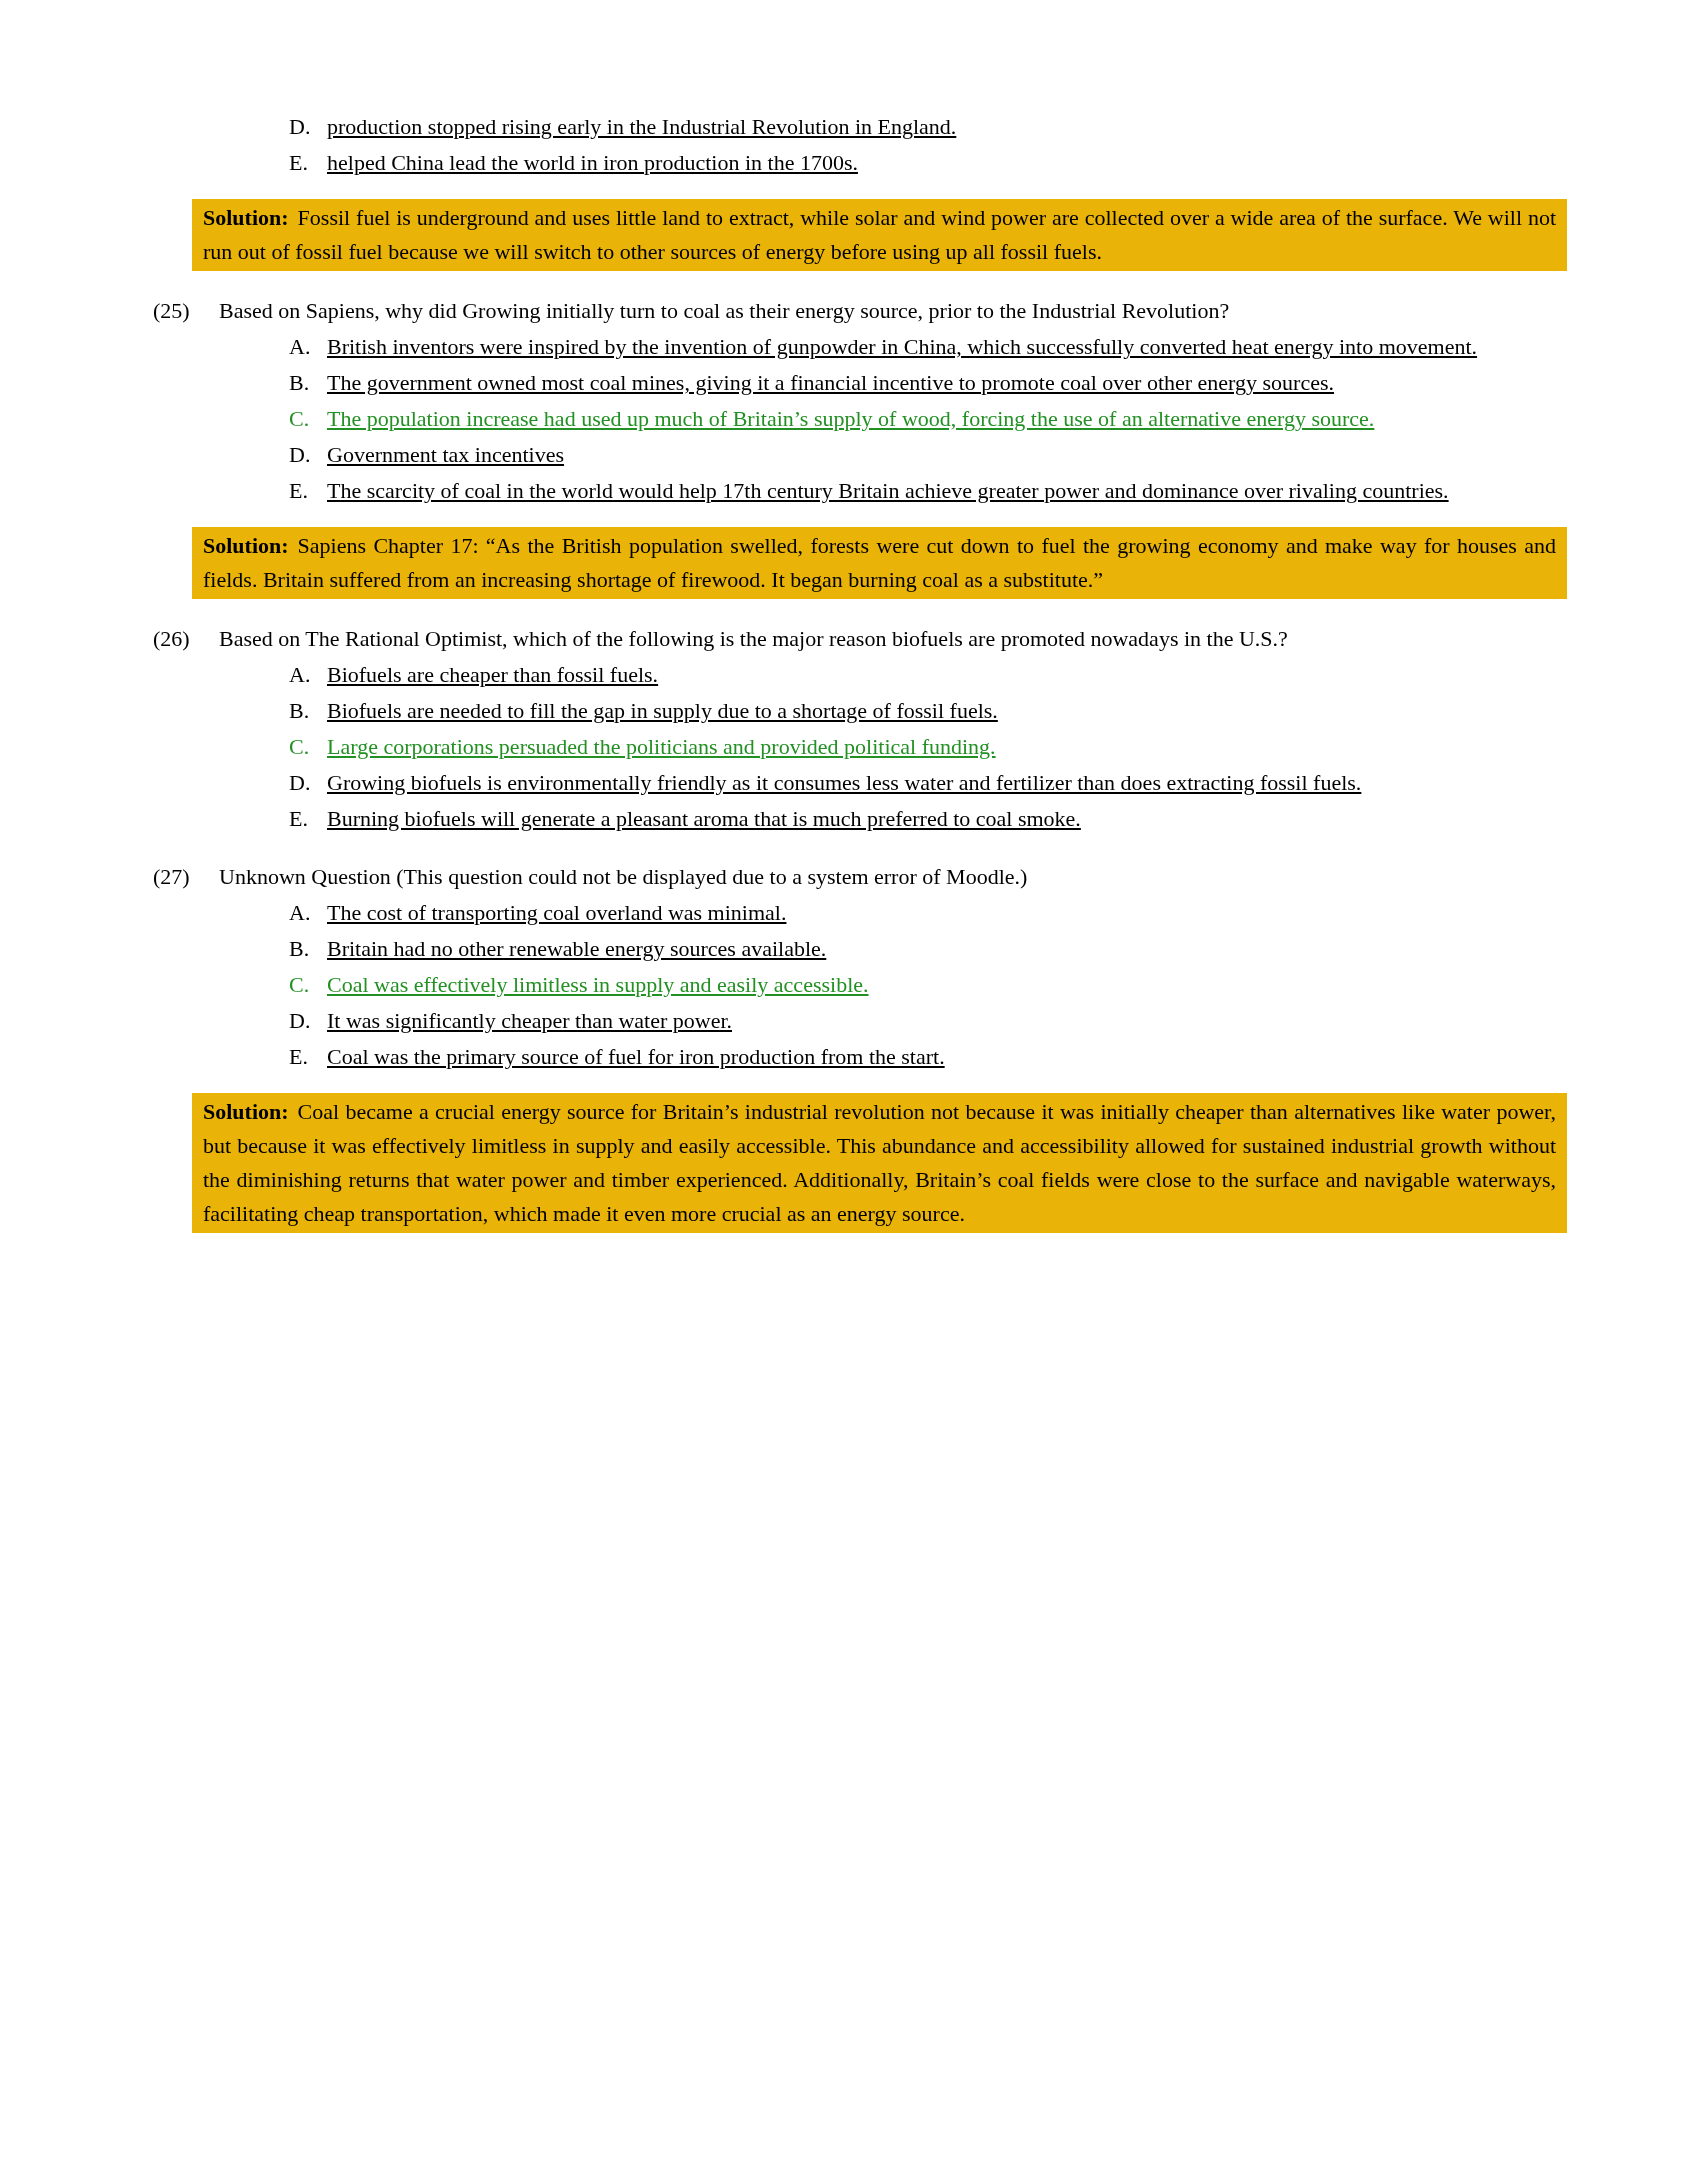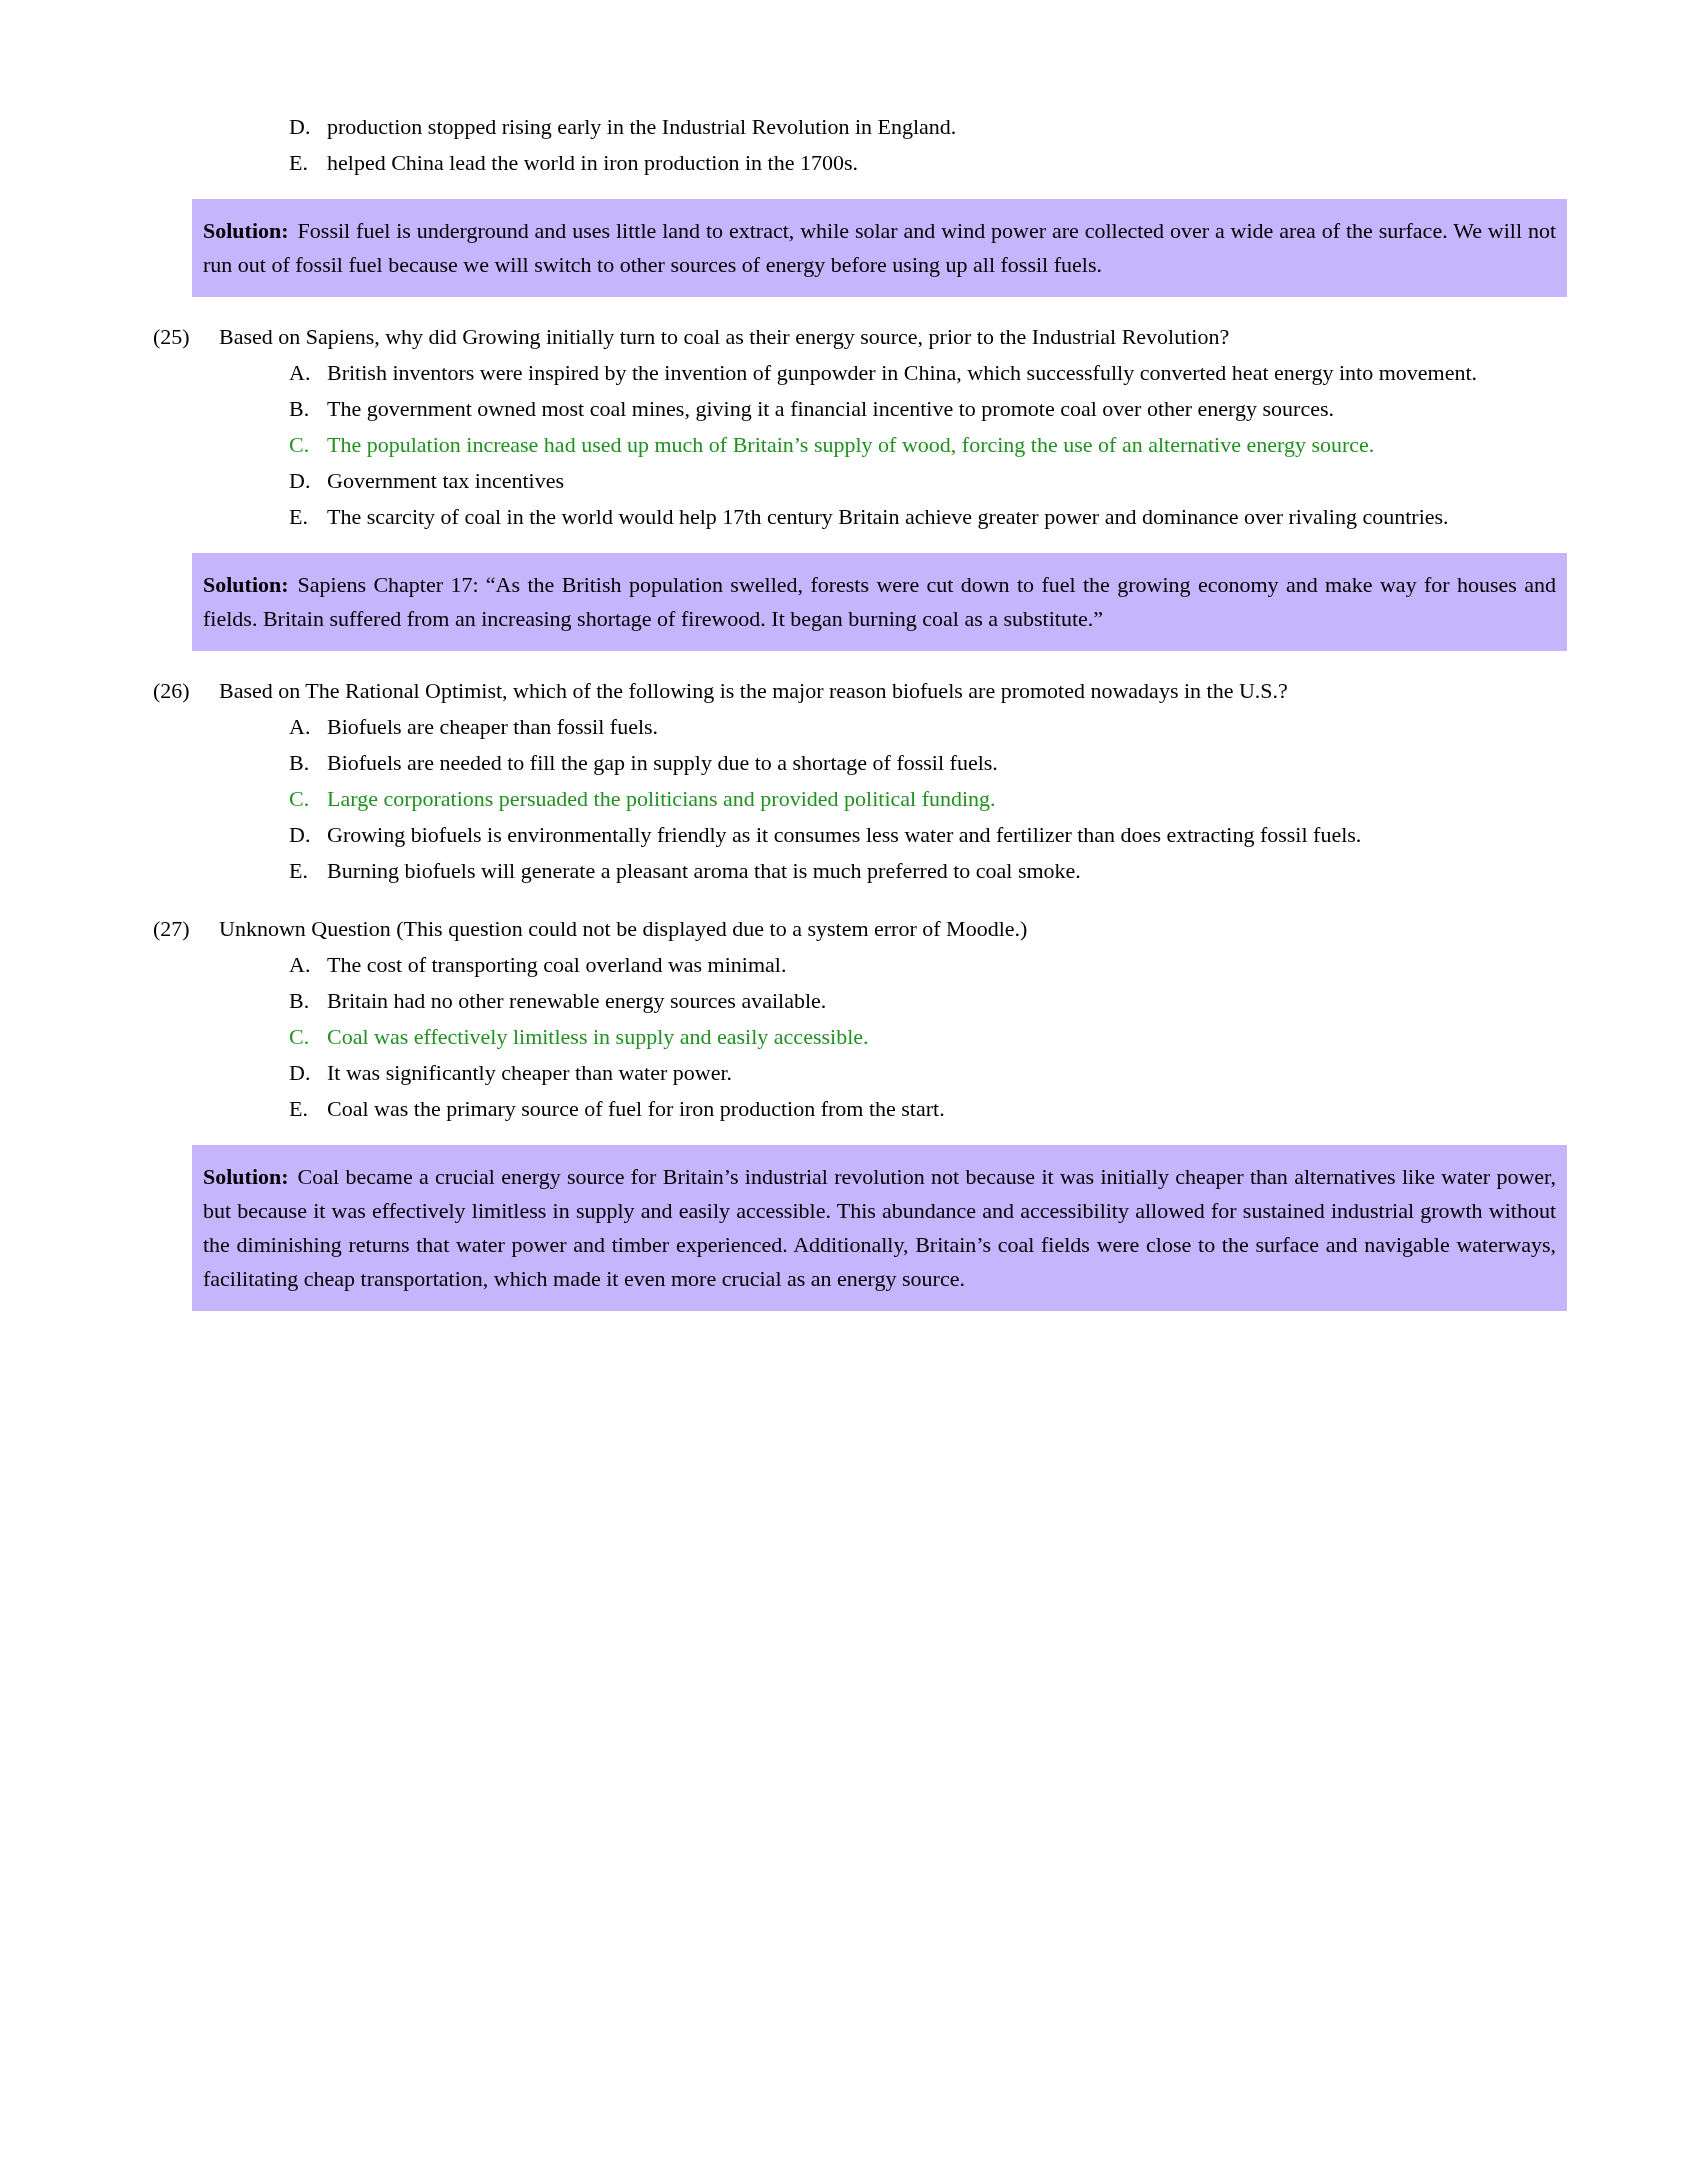--- a/index.html
+++ b/index.html
@@ -46,32 +46,33 @@
     margin-left: 136px;
     line-height: 36px;
   }
   .opt-label {
     flex: none;
     width: 38px;
   }
   .opt-text {
     flex: 1;
     text-align: justify;
+    text-decoration: underline;
   }
   .option-row.correct .opt-label,
   .option-row.correct .opt-text {
     color: #229022;
   }
   
   .solution-box {
     margin-top: 18px;
     margin-bottom: 14px;
     margin-left: 39px;
-    background: #c4b5fd;
-    padding: 15px 11px;
+    background: #eab308;
+    padding: 2px 11px;
     line-height: 34px;
     text-align: justify;
   }
   .sol-label {
     font-weight: bold;
     margin-right: 9px;
   }
   .footer {
     position: absolute;
     top: 2101px;

